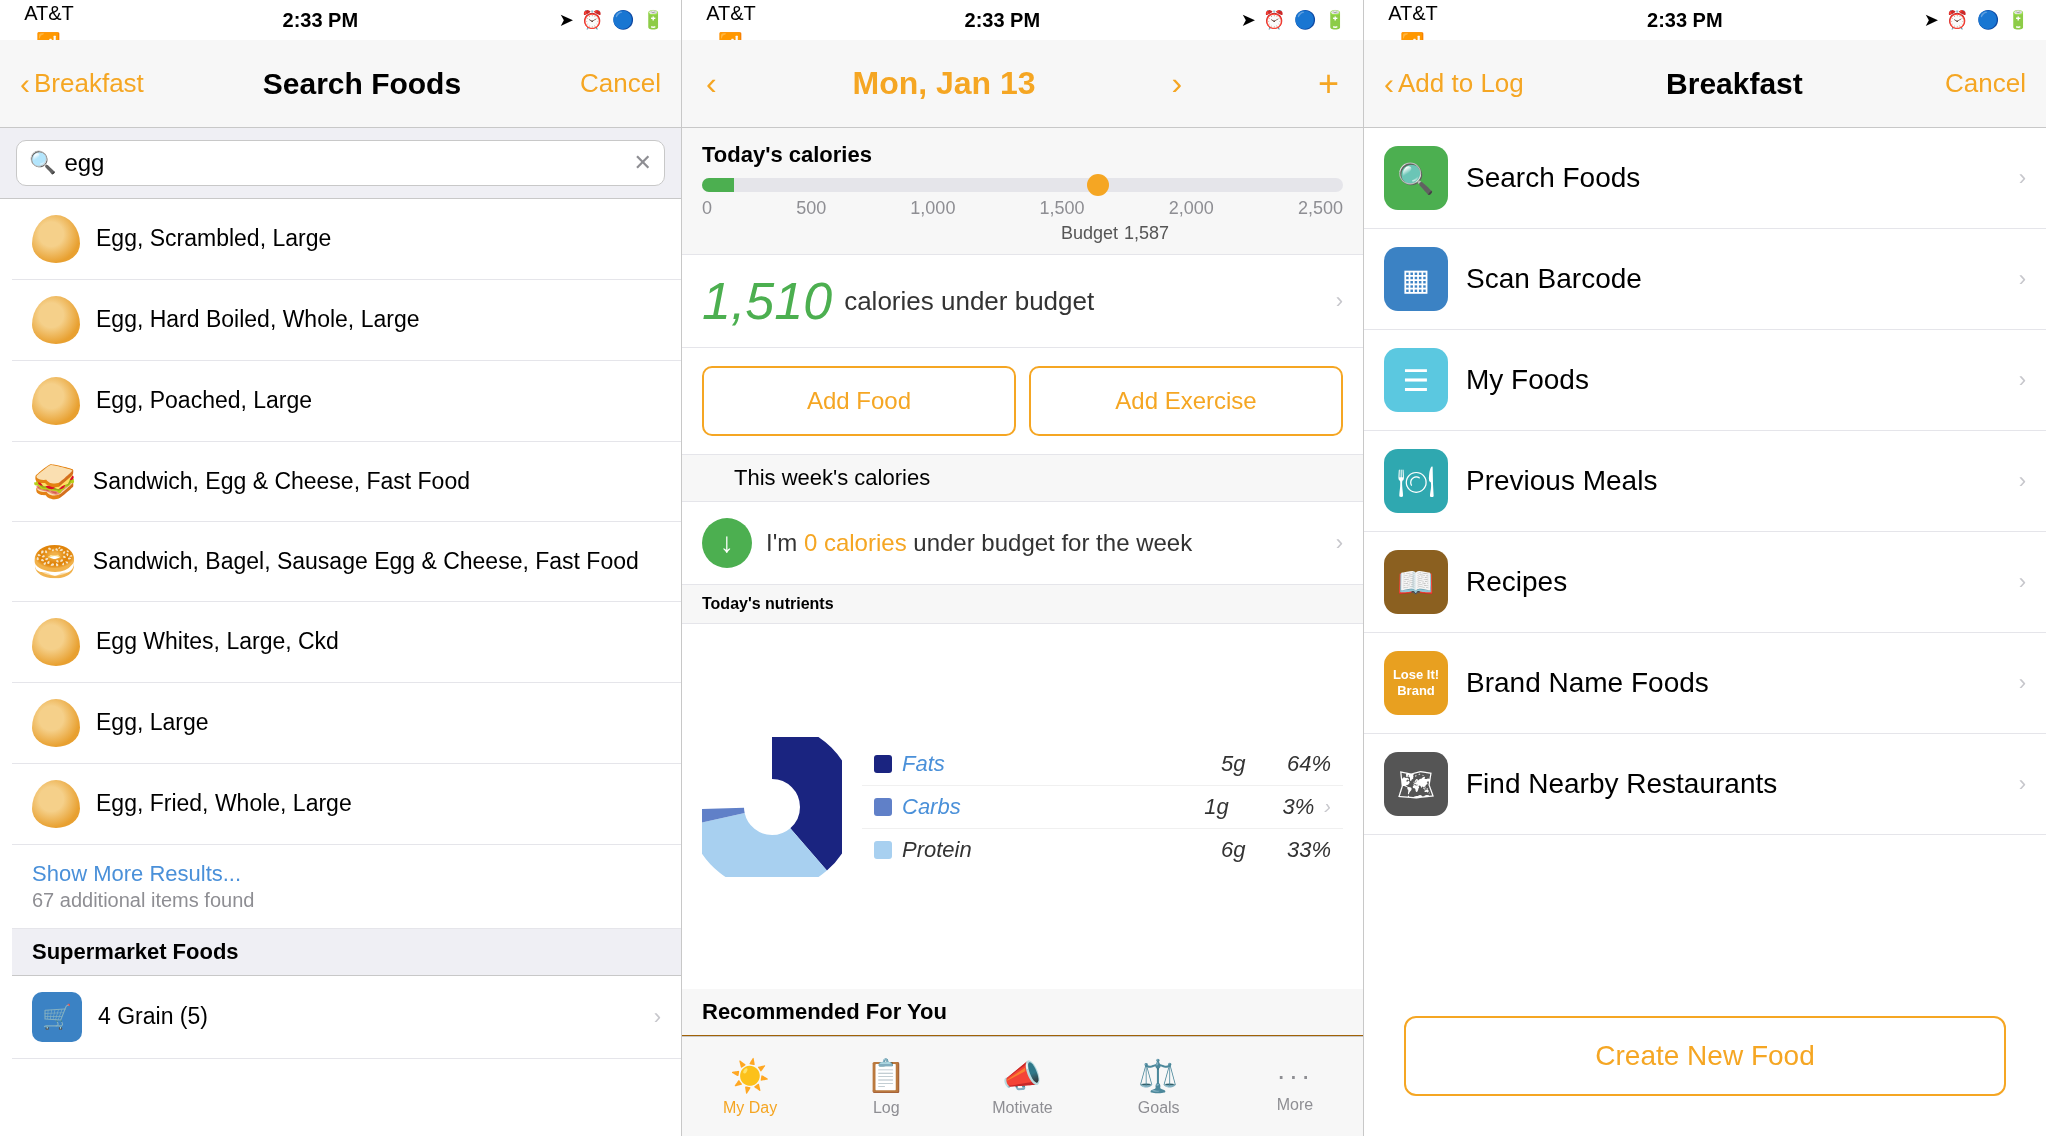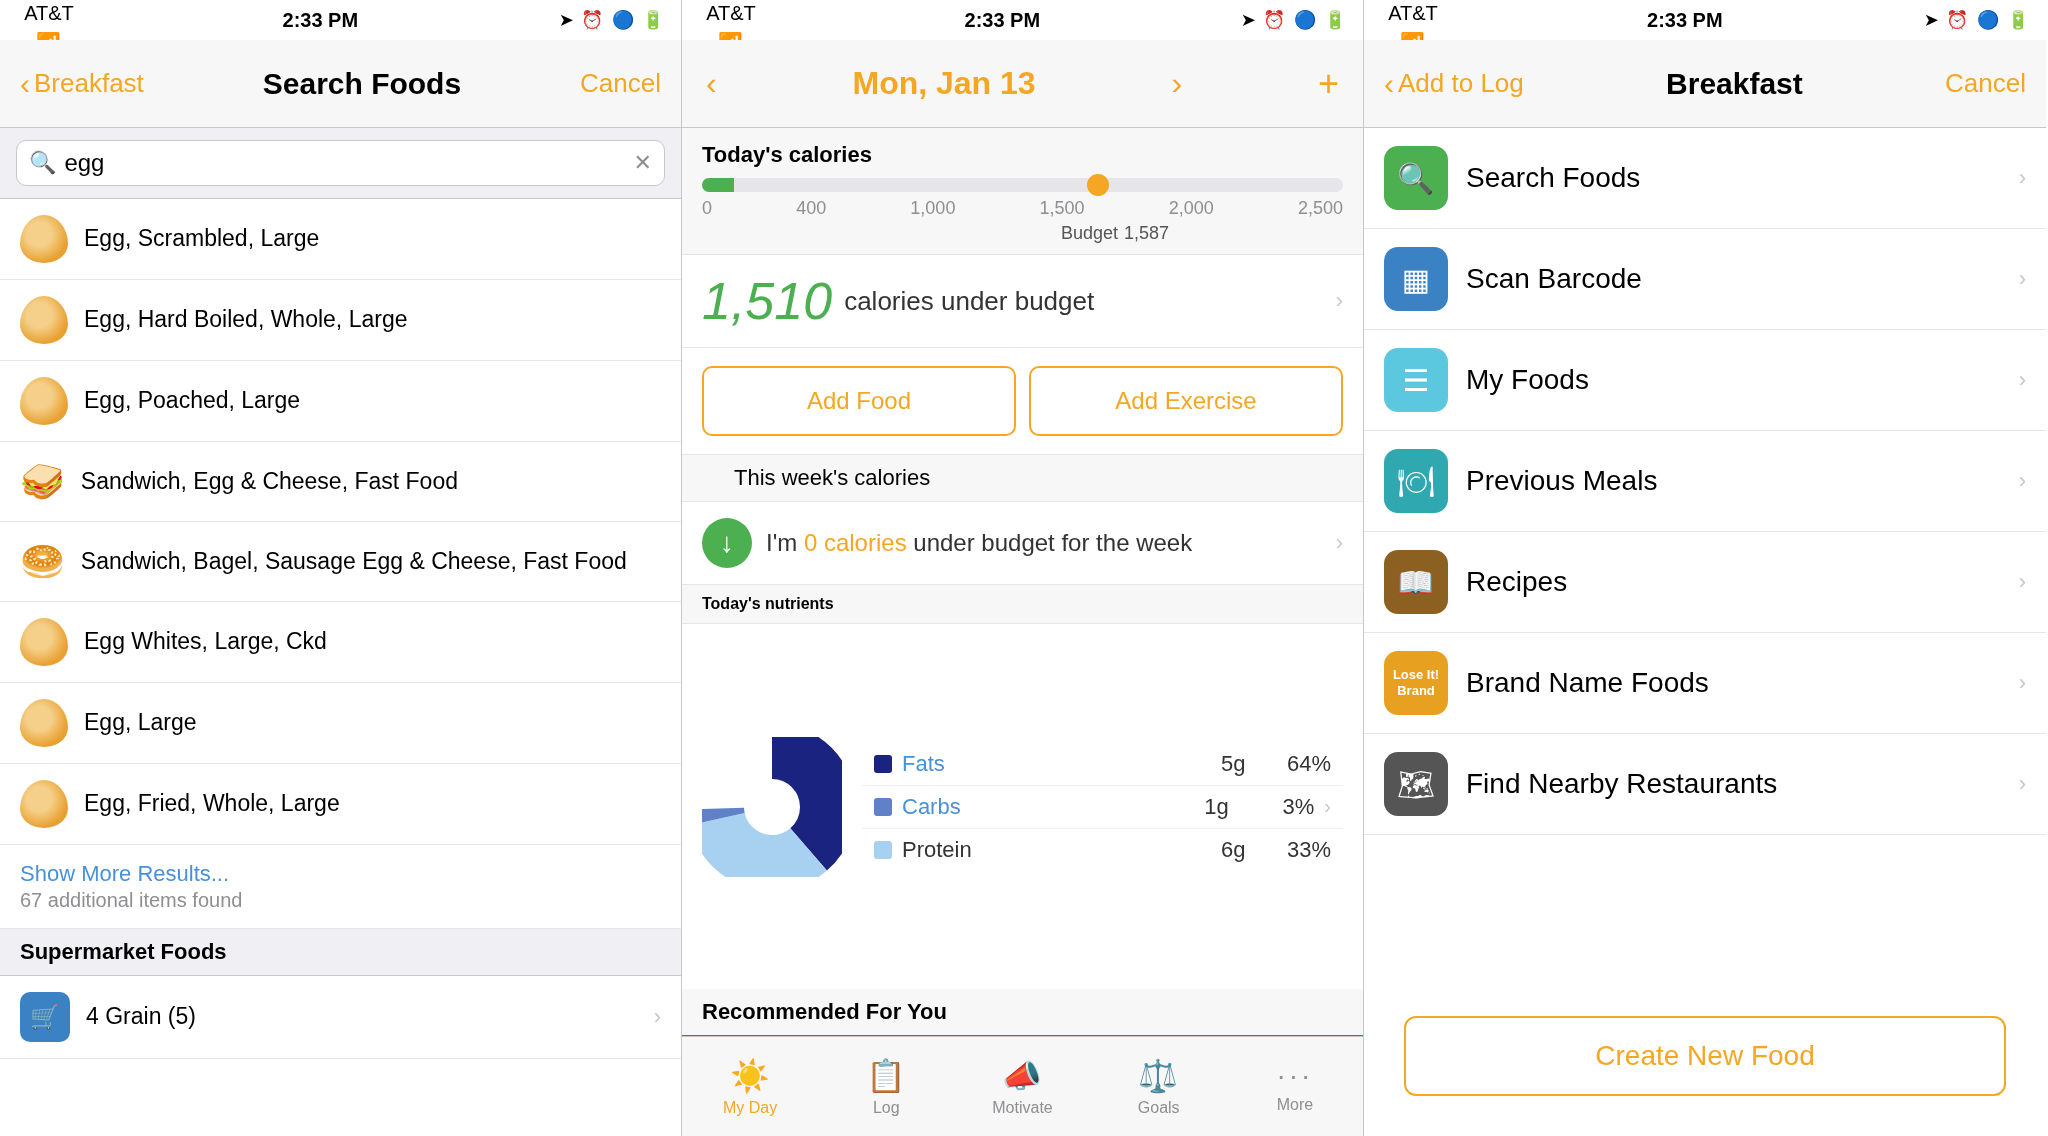--- a/index.html
+++ b/index.html
@@ -83,21 +83,21 @@
     .search-input {
       flex: 1;
       border: none;
       outline: none;
       font-size: 24px;
       color: #000;
       background: transparent;
     }
     .search-clear { color: #8e8e93; font-size: 22px; cursor: pointer; }
 
-    .food-list { flex: 1; overflow-y: auto; background: #fff; }
+    .food-list { flex: 1; overflow-y: auto; background: #fff; margin-left: 12px; }
     .food-item {
       display: flex;
       align-items: center;
       padding: 16px 20px;
       border-bottom: 1px solid #e5e5ea;
       gap: 16px;
       min-height: 80px;
     }
     .food-name { font-size: 23px; color: #000; flex: 1; line-height: 1.3; }
     .food-chevron { color: #c7c7cc; font-size: 22px; }
@@ -264,20 +264,21 @@
       height: 140px;
       flex-shrink: 0;
     }
     .nutrients-table { flex: 1; }
     .nutrient-row {
       display: flex;
       align-items: center;
       padding: 8px 12px;
       gap: 10px;
       border-bottom: 1px solid #f0f0f0;
+      font-style: italic;
     }
     .nutrient-dot {
       width: 18px; height: 18px;
       border-radius: 3px;
       flex-shrink: 0;
     }
     .nutrient-name { font-size: 22px; color: #4a90d9; flex: 1; }
     .nutrient-grams { font-size: 22px; color: #333; min-width: 50px; }
     .nutrient-pct { font-size: 22px; color: #333; min-width: 50px; text-align: right; }
     .nutrient-chevron { color: #c7c7cc; font-size: 20px; }
@@ -498,21 +499,21 @@
     <div class="calorie-bar-wrap">
       <div class="calorie-bar-bg">
         <div class="calorie-bar-fill" style="width:5%;"></div>
       </div>
       <div class="calorie-budget-marker" style="left:60%;">
         <div class="calorie-budget-dot"></div>
       </div>
     </div>
     <div class="calorie-bar-labels">
       <span>0</span>
-      <span>400</span>
+      <span>500</span>
       <span>1,000</span>
       <span>1,500</span>
       <span>2,000</span>
       <span>2,500</span>
     </div>
     <div style="display:flex; align-items:center; gap:6px; margin-top:4px; padding-left: 56%;">
       <span style="font-size:18px;color:#555;">Budget</span>
       <span style="font-size:18px;color:#555;">1,587</span>
     </div>
   </div>

